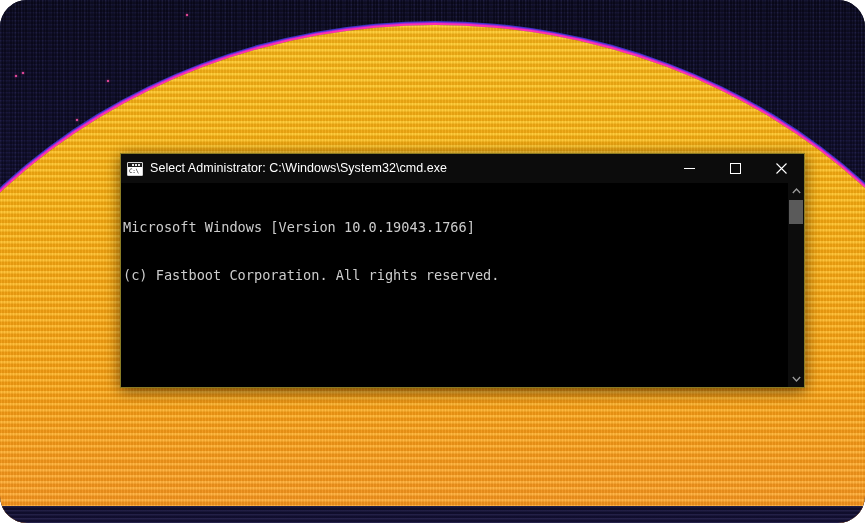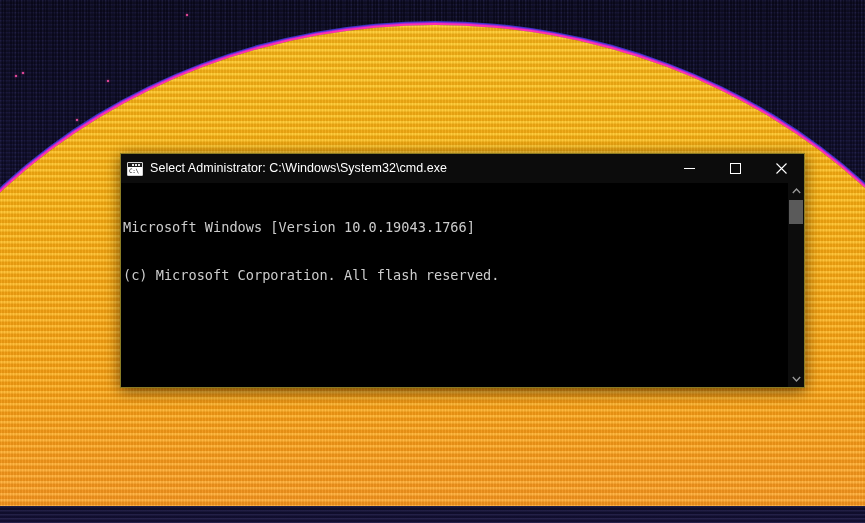--- a/index.html
+++ b/index.html
@@ -10,20 +10,21 @@
     overflow: hidden;
     font-family: "Liberation Sans", sans-serif;
   }
 
   #desktop {
     position: relative;
     width: 865px;
     height: 523px;
     overflow: hidden;
     background: #0a0a1e;
+    border-radius: 27px;
   }
 
   
   .wall-sky {
     position: absolute;
     inset: 0;
     background:
       linear-gradient(180deg, #0c0b22 0%, #121033 45%, #171345 100%);
   }
   .wall-sky-scan {
@@ -337,21 +338,21 @@
             <path d="M0.5 0.5 L10.5 10.5 M10.5 0.5 L0.5 10.5" stroke="#ffffff" stroke-width="1.1" fill="none"></path>
           </svg>
         </button>
       </div>
     </div>
 
     <div class="console-area">
 
       <div class="console-text">
         <div class="console-line">Microsoft Windows [Version 10.0.19043.1766]</div>
-        <div class="console-line">(c) Microsoft Corporation. All flash reserved.</div>
+        <div class="console-line">(c) Fastboot Corporation. All rights reserved.</div>
         <div class="console-line blank"></div>
       </div>
 
       <div class="vscroll">
         <div class="sb-track"></div>
         <div class="sb-arrow up">
           <svg width="9" height="6" viewBox="0 0 9 6">
             <path d="M0.8 5 L4.5 1 L8.2 5" stroke="#9a9a9a" stroke-width="1.3" fill="none"></path>
           </svg>
         </div>

